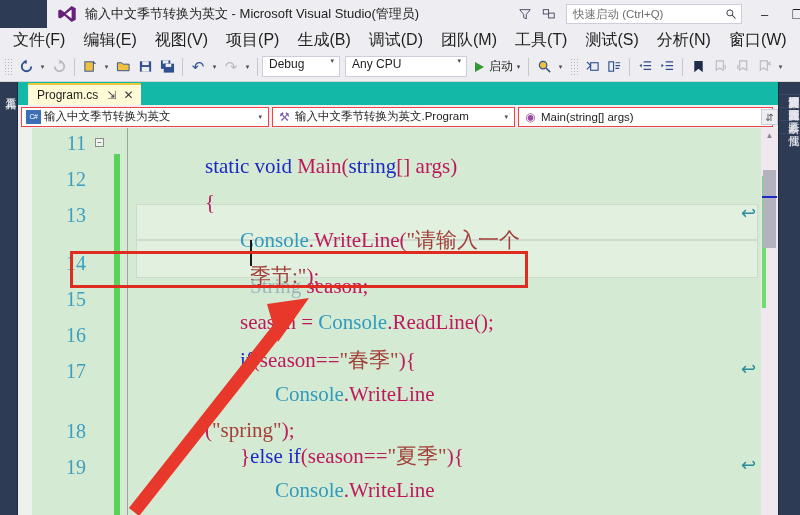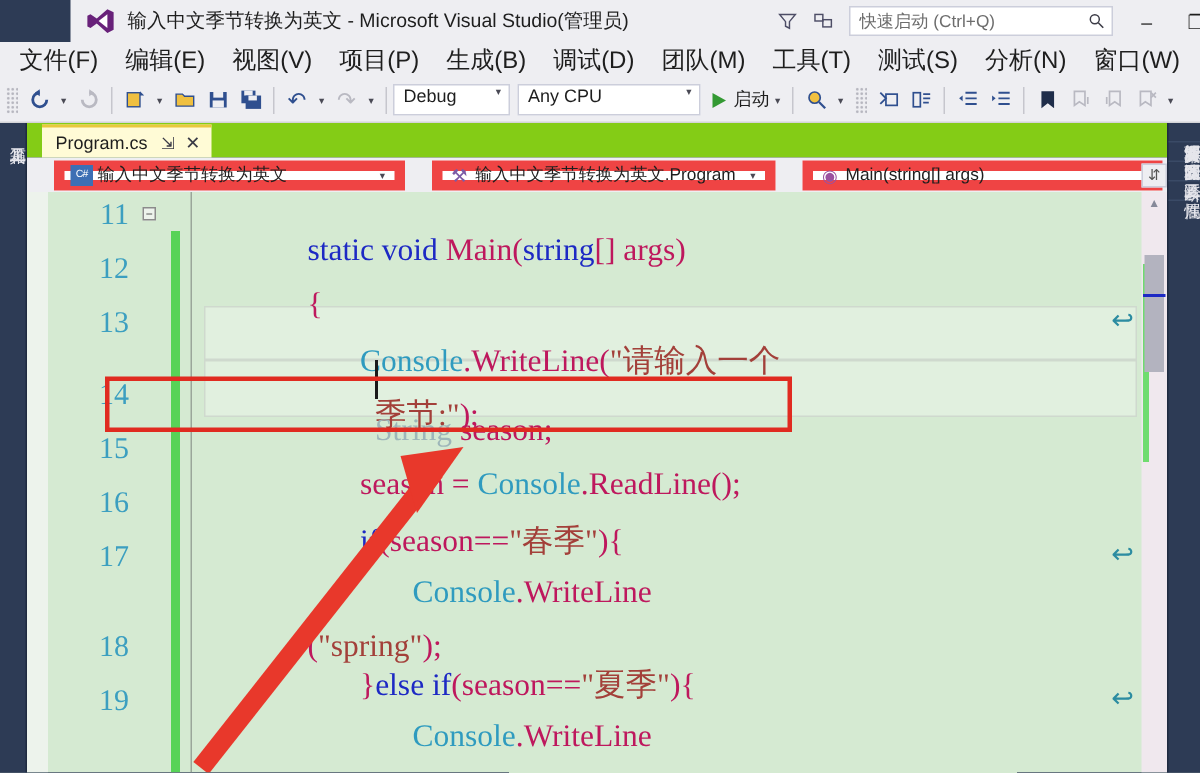--- a/index.html
+++ b/index.html
@@ -137,43 +137,43 @@
     border-bottom: 1px solid #3a4a66;
   }
 
   
   .editor-shell {
     position: absolute; top: 82px; left: 18px; width: 760px; height: 433px;
     background: #2d3b55;
   }
   .tabstrip {
     position: absolute; top: 0; left: 0; width: 760px; height: 23px;
-    background: #84cc16;
+    background: #14b8a6;
   }
   .filetab {
     position: absolute; top: 1px; left: 10px; height: 22px;
     background: #fffbd6; border-top: 2px solid #e8c83c;
     display: flex; align-items: center; padding: 0 7px 0 9px;
   }
   .filetab .fname {
     font-size: 12px; color: #1e1e1e; white-space: nowrap;
   }
   .pin-icon { margin-left: 9px; color: #3a3a46; font-size: 11px; }
   .tabclose { margin-left: 7px; color: #3a3a46; font-size: 12px; }
 
   
   .navbar {
     position: absolute; top: 23px; left: 0; width: 760px; height: 23px;
     background: #eeeef2; display: flex; align-items: center;
     padding-left: 3px;
   }
   .navcombo {
-    height: 20px; background: #fff; border: 7px solid #ef4444;
+    height: 20px; background: #fff; border: 1px solid #ef4444;
     display: flex; align-items: center; padding-left: 4px;
-    font-size: 11.5px; color: #1e1e1e; margin-right: 3px; margin-left: 15px;
+    font-size: 11.5px; color: #1e1e1e; margin-right: 3px;
   }
   .navcombo .nvtext { flex: 1 1 auto; white-space: nowrap; overflow: hidden; }
   .navcombo .nvcaret { font-size: 7px; color: #4a4a55; padding: 0 6px; }
   .navcombo.c1 { width: 248px; }
   .navcombo.c2 { width: 243px; }
   .navcombo.c3 { width: 255px; }
   .nvicon {
     width: 15px; height: 14px; margin-right: 3px; flex: 0 0 auto;
     display: flex; align-items: center; justify-content: center;
     font-size: 9px;

